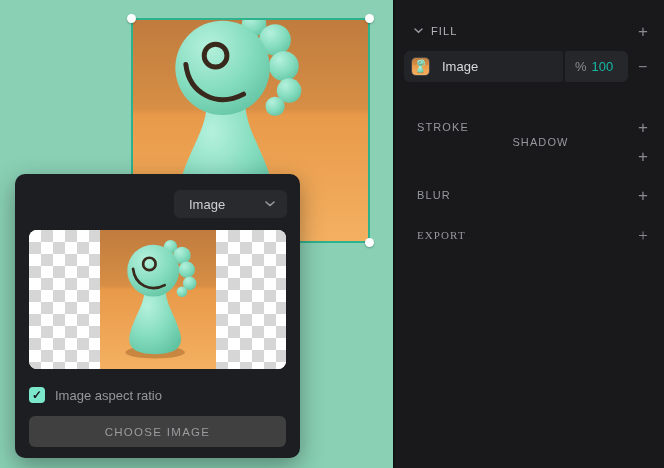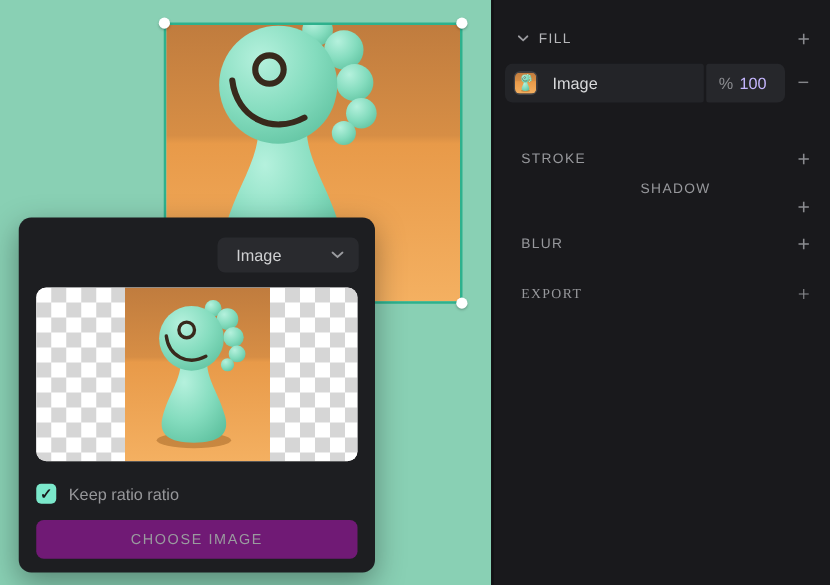--- a/index.html
+++ b/index.html
@@ -31,49 +31,49 @@
   .ck-l{width:71px;} .ck-r{width:70px;}
   .preview-img{width:116px;height:100%;}
   .preview-img svg{display:block;width:100%;height:100%;}
   .kar-row{position:absolute;left:14px;top:213px;display:flex;align-items:center;gap:10px;
            cursor:pointer;}
   .checkbox{width:16px;height:16px;border-radius:4px;background:#7be8cb;color:#17181b;
             display:flex;align-items:center;justify-content:center;font-size:12px;
             font-weight:bold;line-height:1;}
   .kar-label{font-size:13px;color:#96979a;}
   .choose-btn{position:absolute;left:14px;top:242px;width:257px;height:31px;border:none;
-              border-radius:6px;background:#701a75;color:#9a9b9f;font-size:11.5px;
+              border-radius:6px;background:#404040;color:#9a9b9f;font-size:11.5px;
               letter-spacing:1.3px;font-family:inherit;display:flex;align-items:center;
               justify-content:center;cursor:pointer;}
 
   
   .panel{position:absolute;top:0;right:0;width:271px;height:468px;background:#19191c;
          border-left:2px solid #121214;box-sizing:border-box;}
-  .sec{position:absolute;left:0;right:0;height:20px;display:flex;align-items:center;}
+  .sec{position:absolute;left:0;right:0;height:20px;display:flex;align-items:center;justify-content:flex-end;}
   .sec-label{font-size:11px;letter-spacing:1.1px;color:#97989c;font-weight:500;}
   .sec-fill{top:21px;padding-left:19px;}
   .sec-fill .sec-label{color:#b6b7ba;margin-left:8px;}
   .sec-stroke{top:105px;padding-left:22px;margin-top:12px;}
   .sec-shadow{top:145px;padding-left:22px;flex-direction:column;}
   .sec-blur{top:185px;padding-left:22px;gap:20px;}
   .sec-export{top:225px;padding-left:22px;font-family:Liberation Serif, serif;}
   .plus{margin-left:auto;margin-right:14px;width:14px;text-align:center;color:#8a8b8f;
         font-size:17px;font-weight:300;cursor:pointer;line-height:1;}
   .fill-row{position:absolute;left:9px;top:51px;height:31px;display:flex;align-items:center;}
   .fill-main{width:159px;height:31px;background:#232428;border-radius:6px 2px 2px 6px;
              display:flex;align-items:center;gap:13px;padding-left:8px;box-sizing:border-box;
              cursor:pointer;}
   .thumb{width:17px;height:17px;border-radius:4px;overflow:hidden;flex:0 0 auto;
          outline:1px solid rgba(255,255,255,.15);}
   .thumb svg{display:block;width:100%;height:100%;}
   .fill-name{font-size:13px;color:#d8d9db;}
   .fill-op{width:63px;height:31px;margin-left:2px;background:#26272b;
            border-radius:2px 6px 6px 2px;display:flex;align-items:center;gap:5px;
            padding-left:10px;box-sizing:border-box;font-size:13px;cursor:text;}
-  .op-pct{color:#8b8c90;} .op-val{color:#c4b5fd;}
+  .op-pct{color:#8b8c90;} .op-val{color:#14b8a6;}
   .minus{margin-left:10px;color:#85868a;font-size:16px;cursor:pointer;line-height:1;}
 </style>
 </head>
 <body>
 
 <svg width="0" height="0" style="position:absolute" aria-hidden="true">
   <defs>
     <linearGradient id="bgOrange" x1="0" y1="0" x2="0" y2="1">
       <stop offset="0" stop-color="#c07c3e"></stop>
       <stop offset="0.40" stop-color="#d78e45"></stop>
@@ -133,21 +133,21 @@
           <use href="#figure" transform="translate(10,9) scale(0.96)"></use>
         </svg>
       </div>
       <div class="checker ck-r"></div>
     </div>
 
     <div class="kar-row">
       <span class="checkbox">
         <span>✓</span>
       </span>
-      <span class="kar-label">Keep ratio ratio</span>
+      <span class="kar-label">Image aspect ratio</span>
     </div>
 
     <button class="choose-btn">CHOOSE IMAGE</button>
   </div>
 
   <div class="panel">
 
     <div class="sec sec-fill">
       <span style="display:flex;">
         <svg width="9" height="6" viewBox="0 0 9 6">

